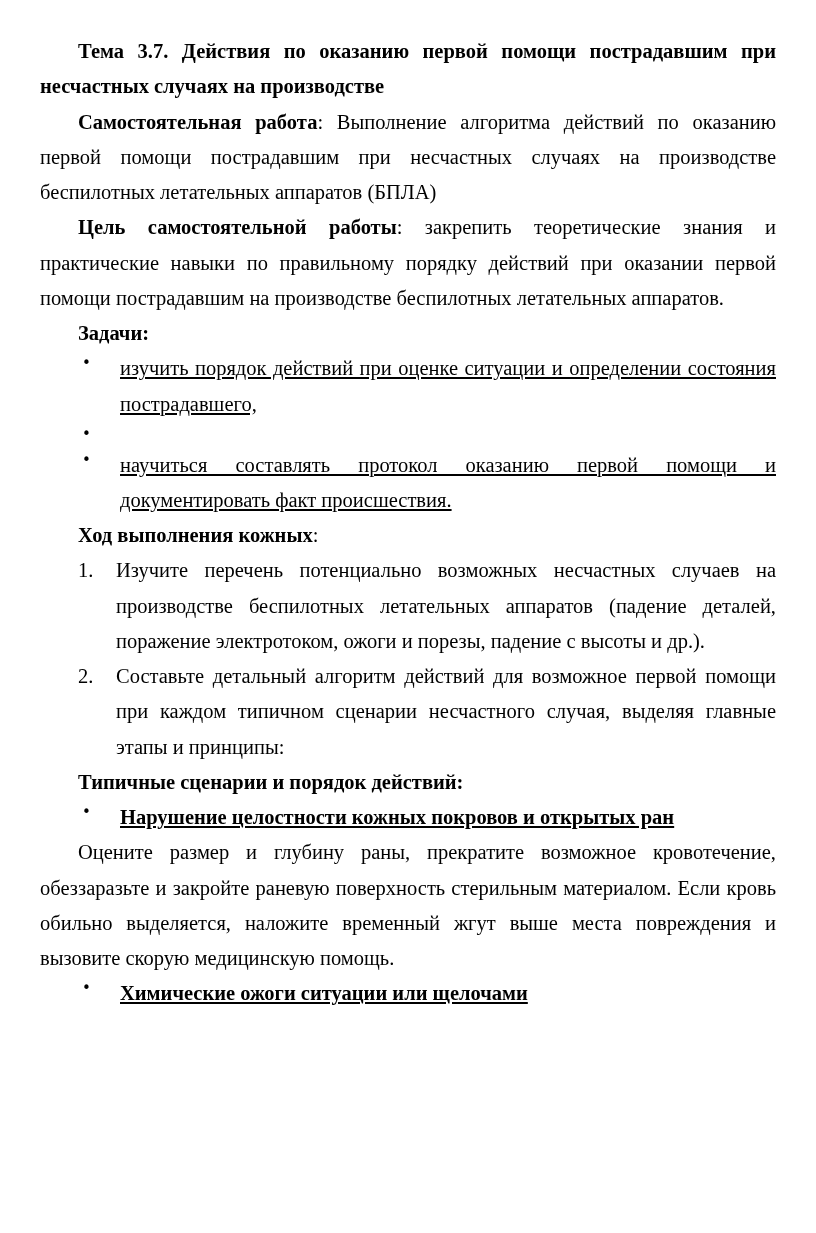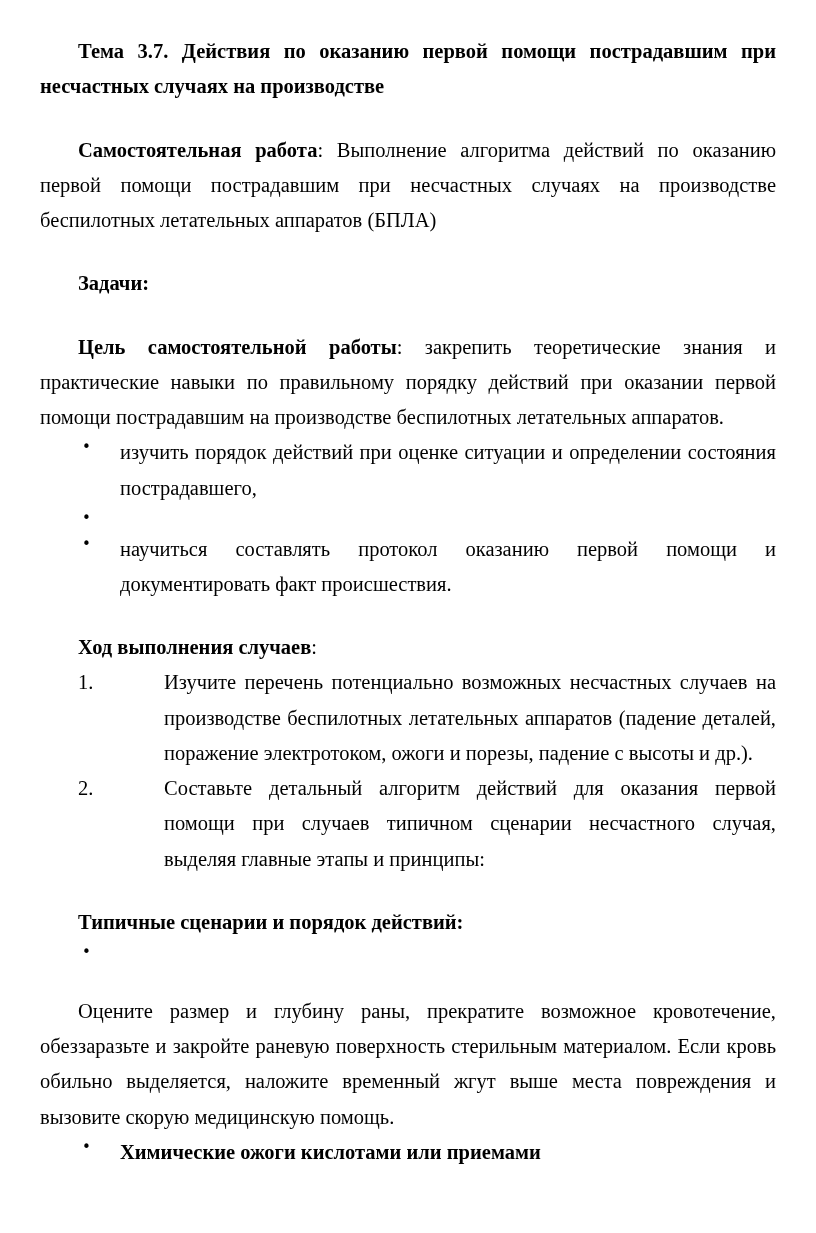--- a/index.html
+++ b/index.html
@@ -28,21 +28,20 @@
   .heading {
     font-weight: bold;
     text-align: justify;
   }
   .heading .ti {
     display: inline-block;
     width: 38px;
   }
   .para {
     text-align: justify;
-    margin-top: 28px;
   }
   .indent {
     text-indent: 38px;
   }
   .b { font-weight: bold; }
   .i { }
 
   .bullet-row {
     display: flex;
     align-items: flex-start;
@@ -53,35 +52,35 @@
     width: 38px;
     padding-left: 42px;
     box-sizing: content-box;
     font-family: "DejaVu Sans", sans-serif;
     font-size: 15px;
     line-height: 1.72;
   }
   .bullet-row .bullet-text {
     flex: 1 1 auto;
     text-align: justify;
+    text-decoration: underline;
   }
   .num-row {
     display: flex;
     align-items: flex-start;
   }
   .num-row .num-mark {
     flex: 0 0 auto;
     width: 38px;
     padding-left: 38px;
     box-sizing: content-box;
   }
   .num-row .num-text {
     flex: 1 1 auto;
     text-align: justify;
-    margin-left: 48px;
   }
   
   .para, .bullet-text, .num-text, .heading {
     text-align-last: left;
   }
   .justify-all {
     text-align: justify;
   }
 </style>
 </head>
@@ -91,60 +90,61 @@
 
   <p class="heading justify-all">
     <span class="ti"></span><span>Тема 3.7.</span>
     <span>Действия по оказанию первой помощи пострадавшим при несчастных случаях на производстве</span>
   </p>
 
   <p class="para indent">
     <span class="b">Самостоятельная работа</span><span>: Выполнение алгоритма действий по оказанию первой помощи пострадавшим при несчастных случаях на производстве беспилотных летательных аппаратов (БПЛА)</span>
   </p>
 
-  <p class="para indent b">Задачи:</p>
-
   <p class="para indent">
     <span class="b">Цель самостоятельной работы</span><span>: закрепить теоретические знания и практические навыки по правильному порядку действий при оказании первой помощи пострадавшим на производстве беспилотных летательных аппаратов.</span>
   </p>
+
+  <p class="para indent b">Задачи:</p>
 
   <div class="bullet-row">
     <span class="bullet-mark">•</span>
     <span class="bullet-text">изучить порядок действий при оценке ситуации и определении состояния пострадавшего,</span>
   </div>
 
   <div class="bullet-row">
     <span class="bullet-mark">•</span>
   </div>
 
   <div class="bullet-row">
     <span class="bullet-mark">•</span>
     <span class="bullet-text">научиться составлять протокол оказанию первой помощи и документировать факт происшествия.</span>
   </div>
 
   <p class="para indent">
-    <span class="b">Ход выполнения случаев</span><span>:</span>
+    <span class="b">Ход выполнения кожных</span><span>:</span>
   </p>
 
   <div class="num-row">
     <span class="num-mark">1.</span>
     <span class="num-text">Изучите перечень потенциально возможных несчастных случаев на производстве беспилотных летательных аппаратов (падение деталей, поражение электротоком, ожоги и порезы, падение с высоты и др.).</span>
   </div>
 
   <div class="num-row">
     <span class="num-mark">2.</span>
-    <span class="num-text">Составьте детальный алгоритм действий для оказания первой помощи при случаев типичном сценарии несчастного случая, выделяя главные этапы и принципы:</span>
+    <span class="num-text">Составьте детальный алгоритм действий для возможное первой помощи при каждом типичном сценарии несчастного случая, выделяя главные этапы и принципы:</span>
   </div>
 
   <p class="para indent b">Типичные сценарии и порядок действий:</p>
 
   <div class="bullet-row">
     <span class="bullet-mark">•</span>
+    <span class="bullet-text b">Нарушение целостности кожных покровов и открытых ран</span>
   </div>
 
   <p class="para indent i">Оцените размер и глубину раны, прекратите возможное кровотечение, обеззаразьте и закройте раневую поверхность стерильным материалом. Если кровь обильно выделяется, наложите временный жгут выше места повреждения и вызовите скорую медицинскую помощь.</p>
 
   <div class="bullet-row">
     <span class="bullet-mark">•</span>
-    <span class="bullet-text b">Химические ожоги кислотами или приемами</span>
+    <span class="bullet-text b">Химические ожоги ситуации или щелочами</span>
   </div>
 
 </div>
 
 </body></html>

